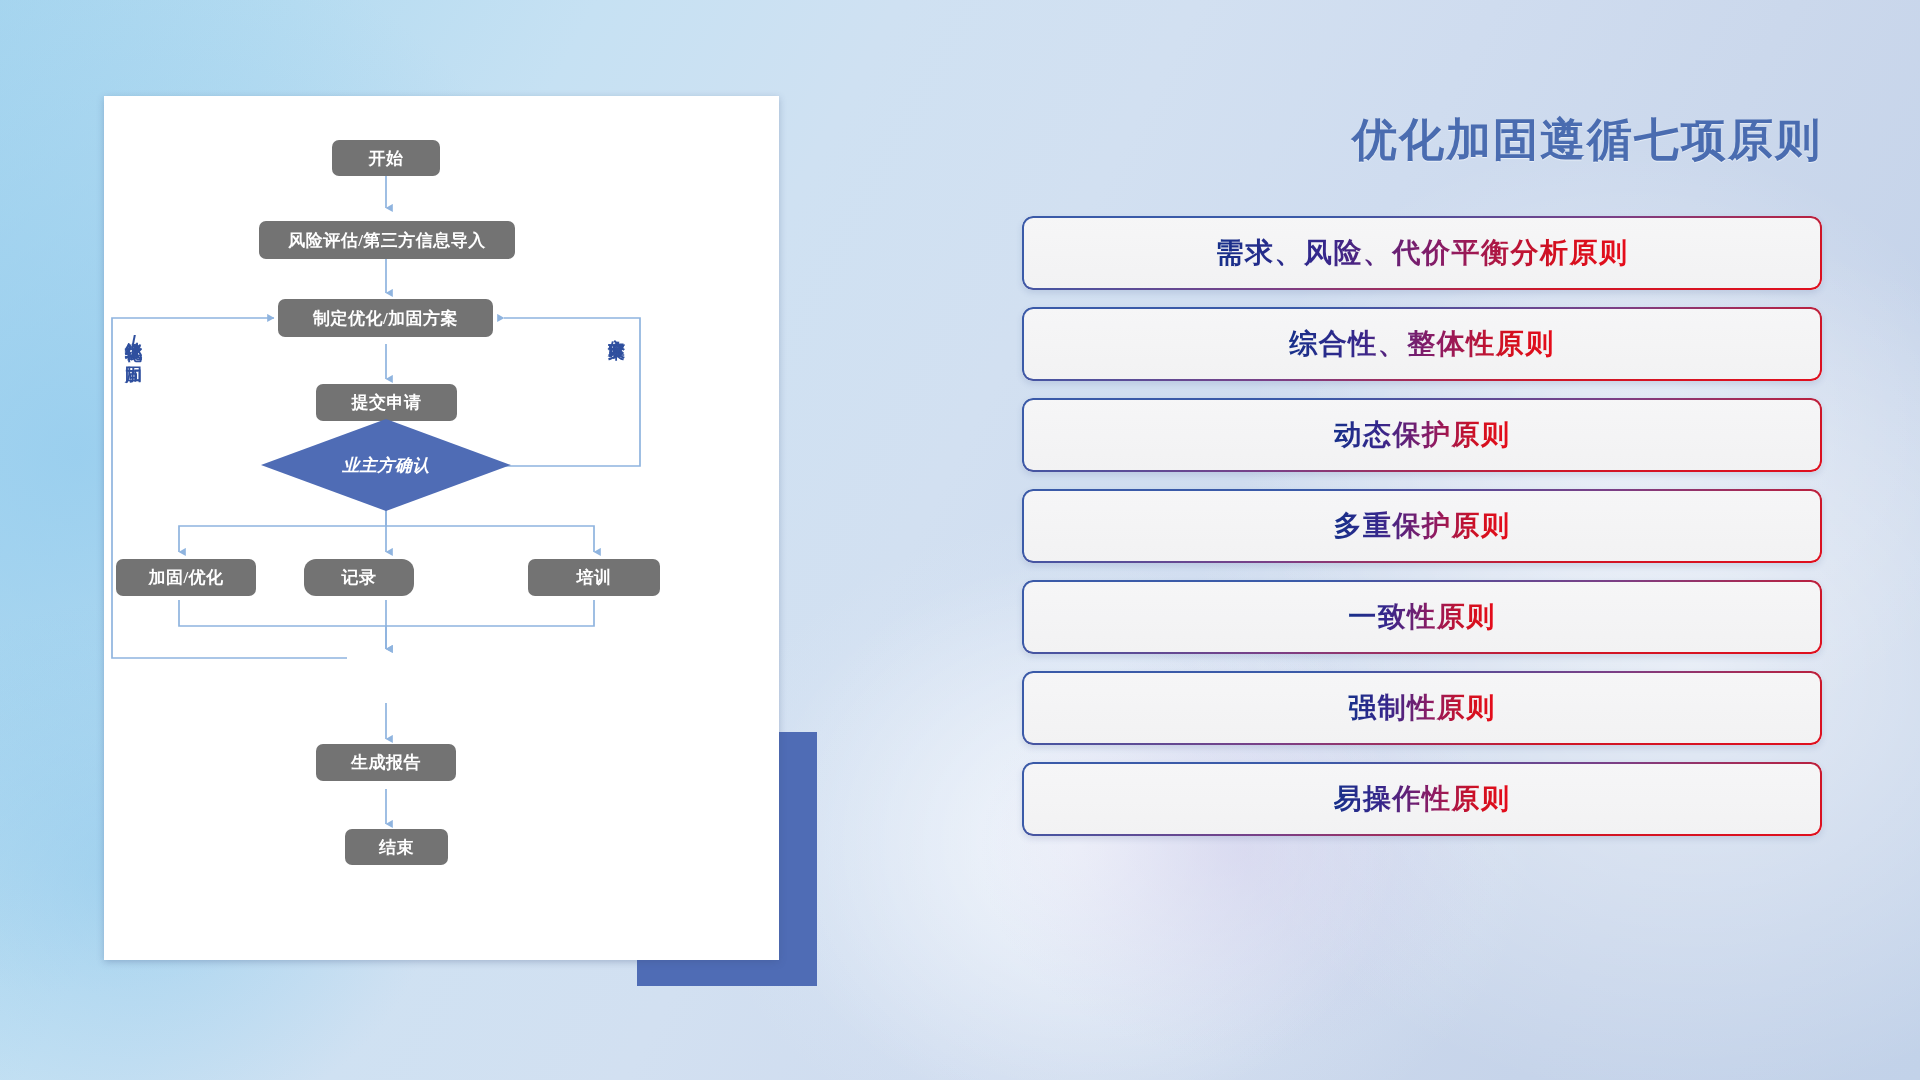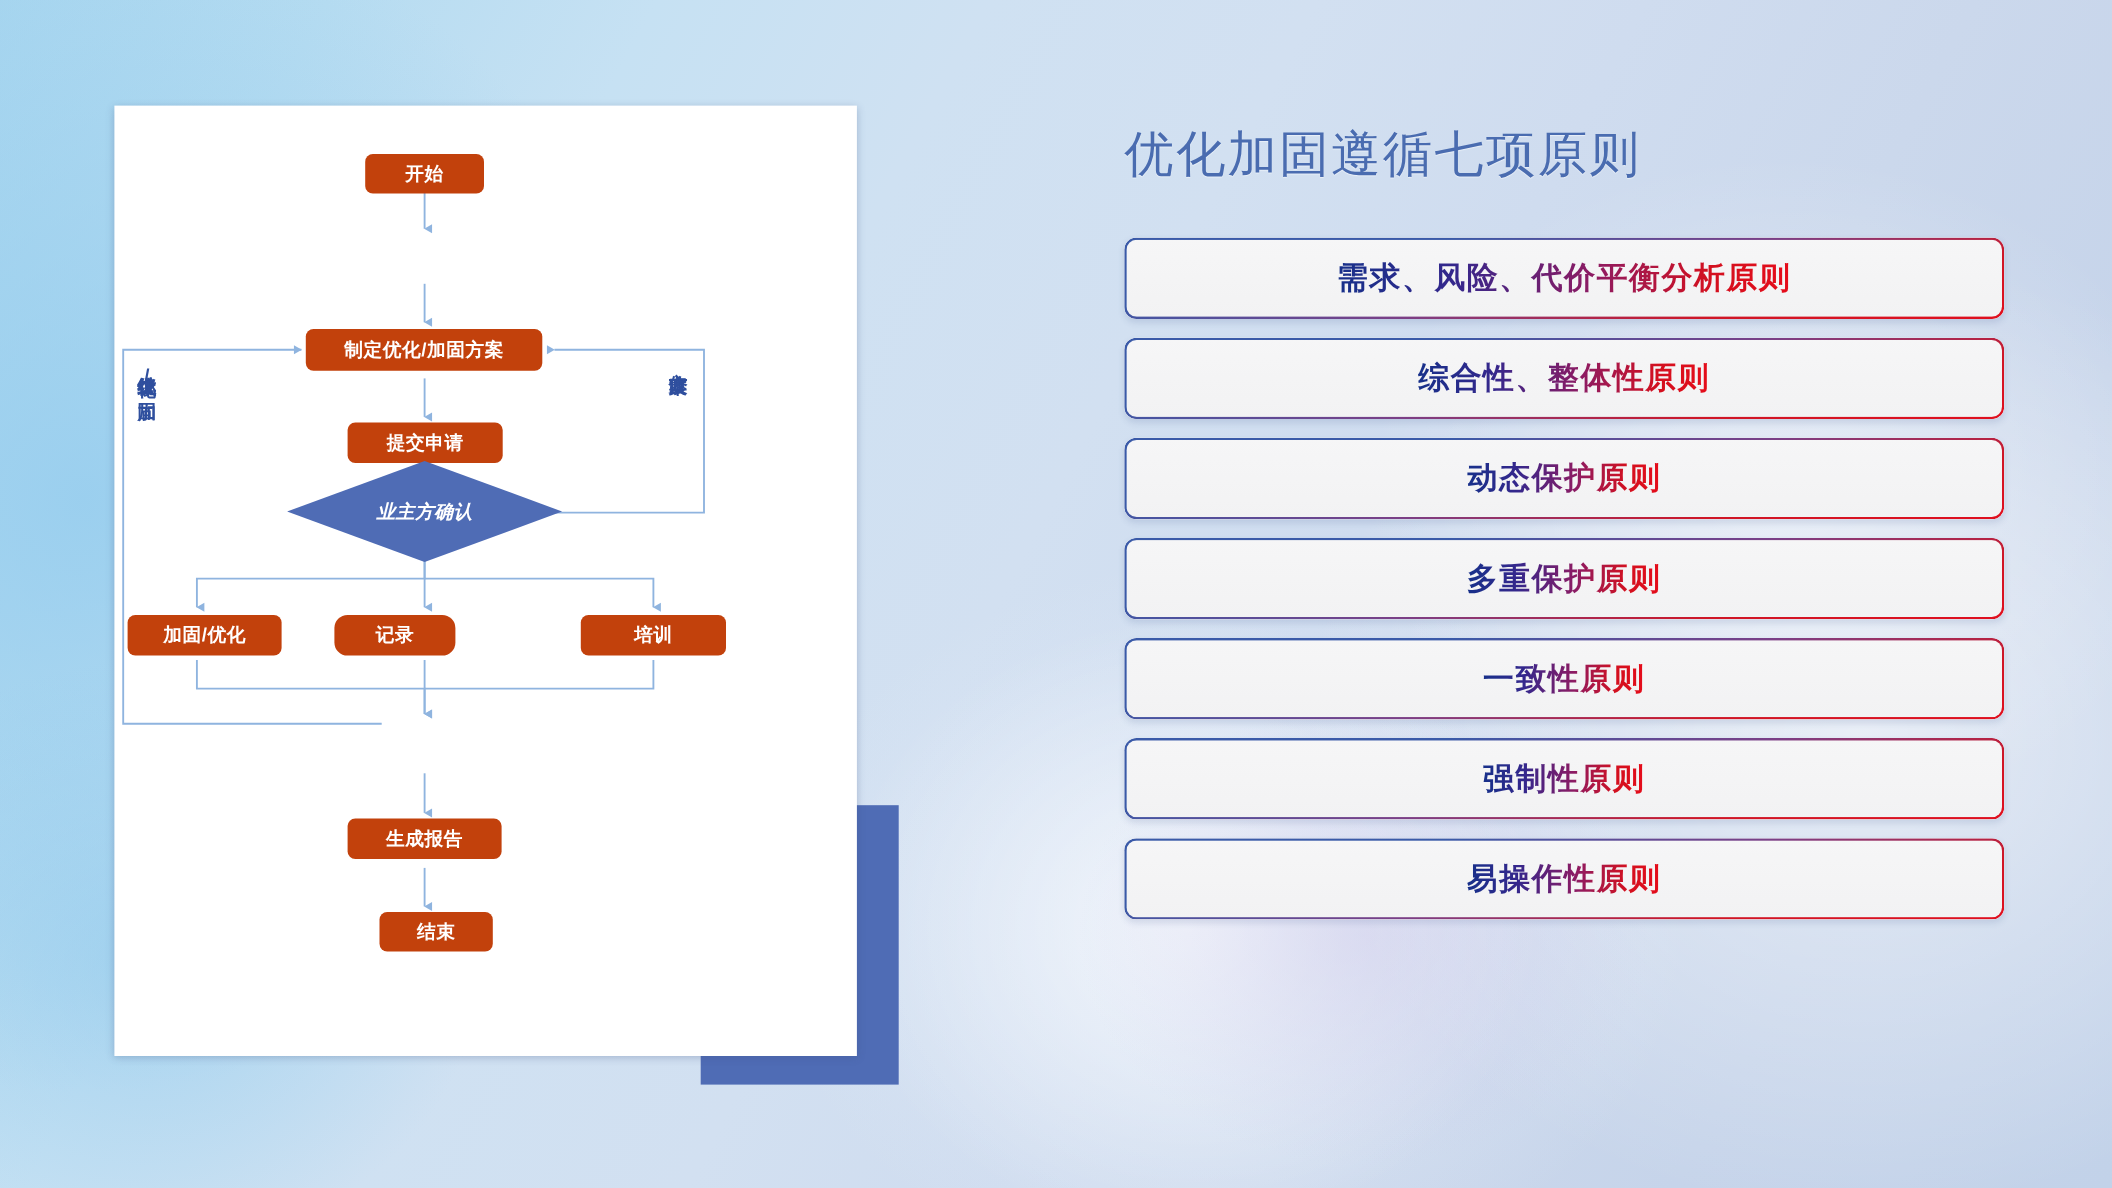--- a/index.html
+++ b/index.html
@@ -69,31 +69,32 @@
   }
 
   #flow-canvas {
     position: absolute;
     inset: 0;
   }
   #flow-canvas svg { position: absolute; left: 0; top: 0; }
 
   .node {
     position: absolute;
-    background: #c2410c;
+    background: #737373;
     color: #ffffff;
     border-radius: 7px;
     display: flex;
     align-items: center;
     justify-content: center;
     font-weight: bold;
     font-size: 17px;
     letter-spacing: 0.5px;
     white-space: nowrap;
     z-index: 3;
+    font-family: Liberation Serif, serif;
   }
 
   .diamond-wrap {
     position: absolute;
     z-index: 3;
   }
   .diamond-wrap svg { display: block; }
   .diamond-label {
     position: absolute;
     inset: 0;
@@ -122,23 +123,23 @@
   
   #principles {
     position: absolute;
     left: 1022px;
     top: 110px;
     width: 800px;
   }
 
   #principles-title {
     font-size: 45px;
-    font-weight: normal;
+    font-weight: bold;
     color: #4a6cb0;
-    text-align: left;
+    text-align: right;
     letter-spacing: 2px;
     text-shadow: 0 1px 1px rgba(255,255,255,0.55);
     margin-bottom: 46px;
   }
 
   .card {
     position: relative;
     height: 74px;
     margin-bottom: 17px;
     border-radius: 11px;
@@ -229,20 +230,23 @@
           <line x1="282" y1="607" x2="282" y2="643" marker-end="url(#ah-down)"></line>
 
           <line x1="282" y1="693" x2="282" y2="728" marker-end="url(#ah-down)"></line>
         </g>
       </svg>
 
       <div class="node" style="left:228px; top:44px; width:108px; height:36px;">
         <span>开始</span>
       </div>
 
+      <div class="node" style="left:155px; top:125px; width:256px; height:38px;">
+        <span>风险评估/第三方信息导入</span>
+      </div>
 
       <div class="node" style="left:174px; top:203px; width:215px; height:38px;">
         <span>制定优化/加固方案</span>
       </div>
 
       <div class="node" style="left:212px; top:288px; width:141px; height:37px;">
         <span>提交申请</span>
       </div>
 
       <div class="diamond-wrap" style="left:156px; top:322px; width:252px; height:94px;font-style:italic;">

